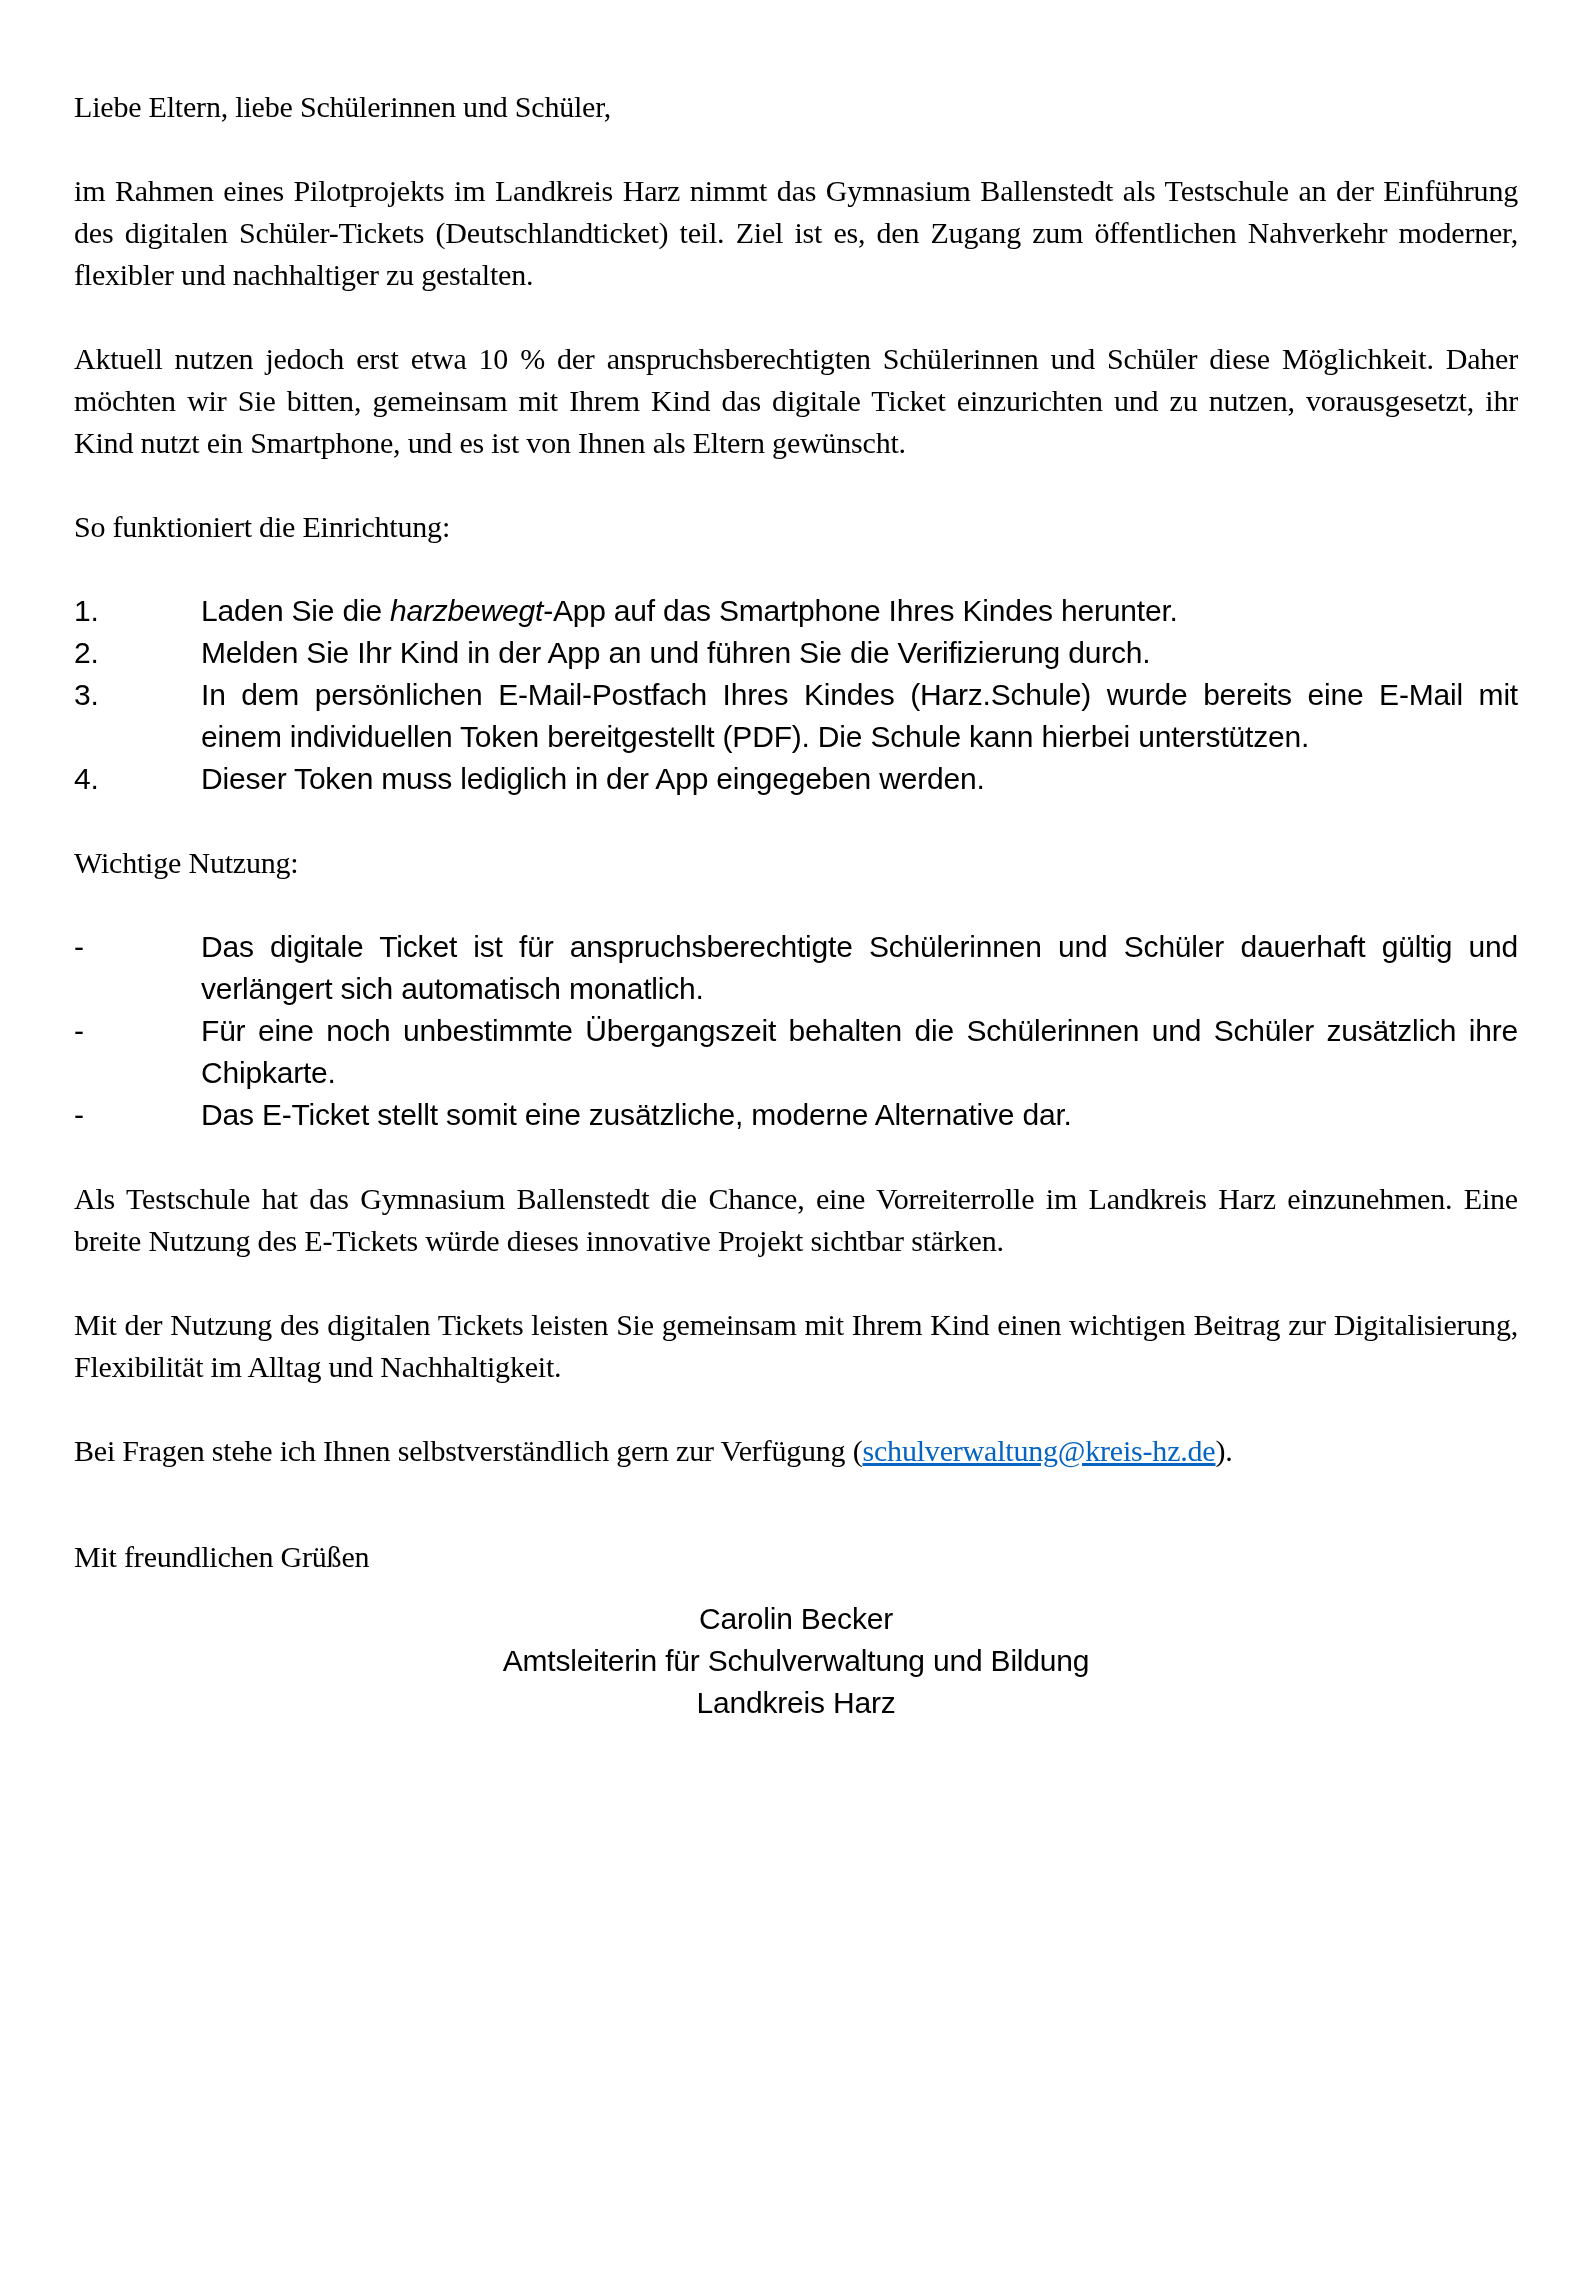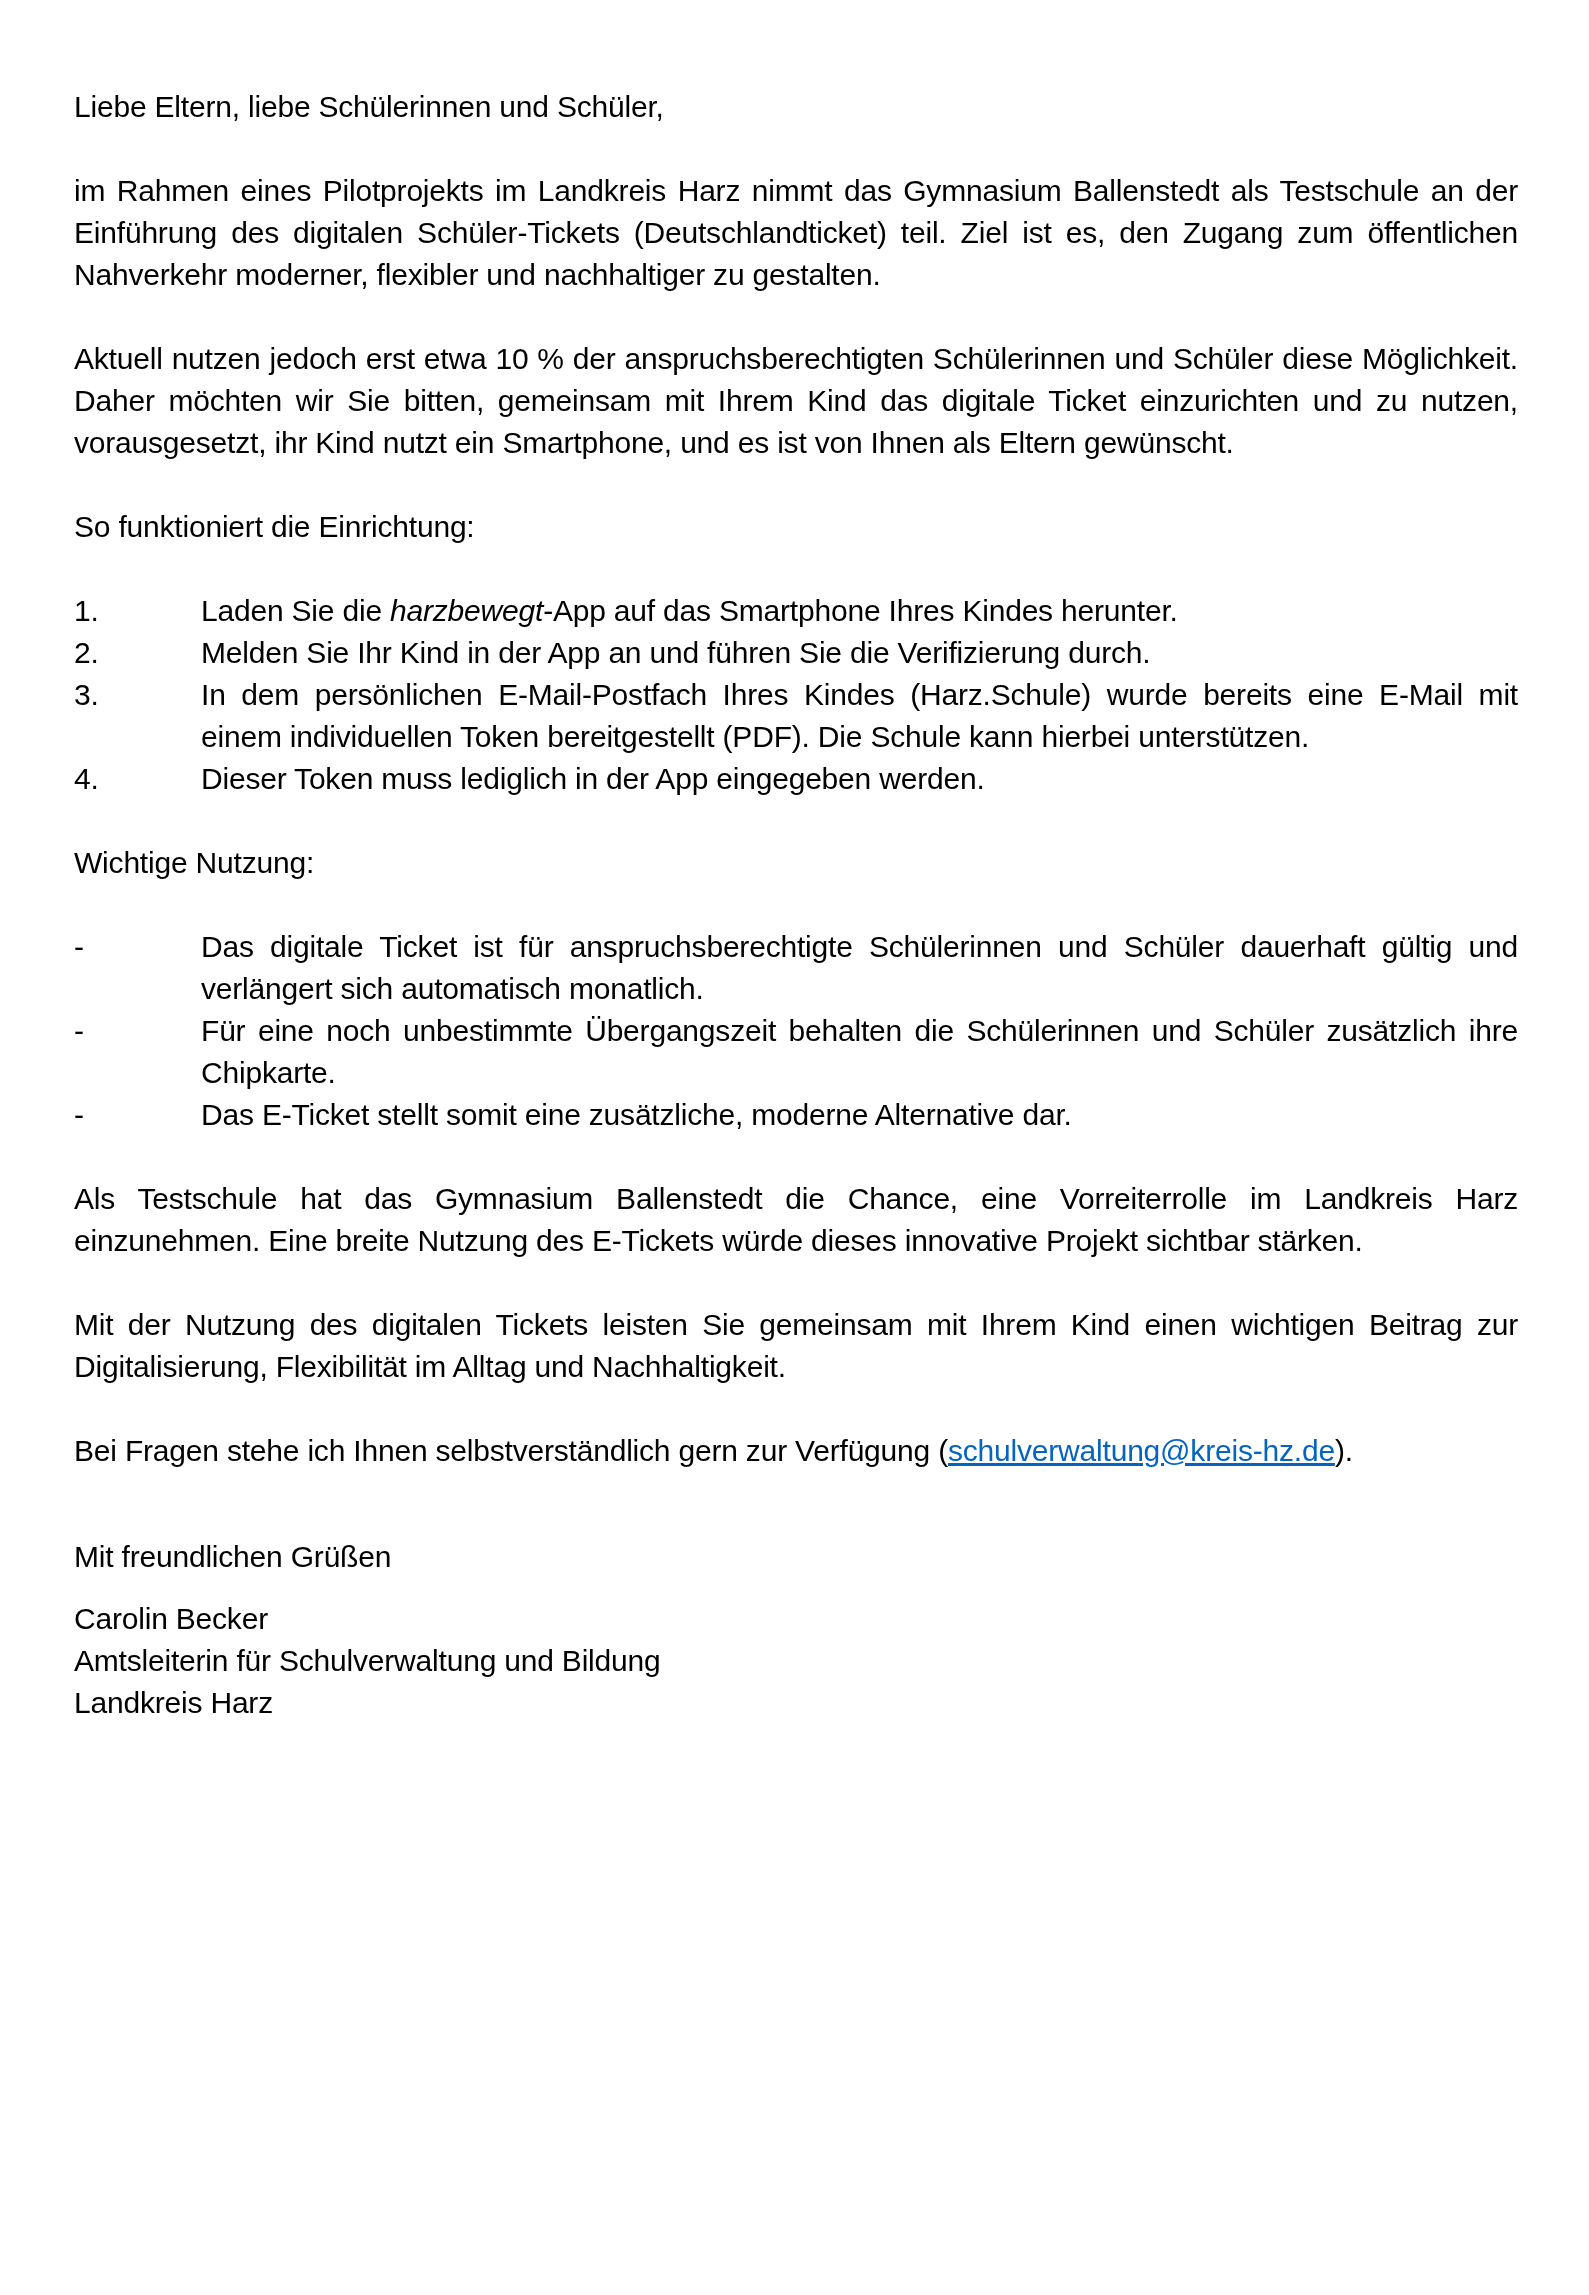--- a/index.html
+++ b/index.html
@@ -17,20 +17,21 @@
     font-size: 30px;
     line-height: 42px;
     letter-spacing: -0.2px;
     box-sizing: border-box;
     padding: 86px 71px 0 74px;
     overflow: hidden;
   }
   .para {
     margin: 0 0 42px 0;
     text-align: justify;
+    font-family: Liberation Serif, serif;
   }
   .para.left {
     text-align: left;
   }
   .list {
     margin: 0 0 42px 0;
   }
   .list-row {
     display: flex;
     align-items: flex-start;
@@ -52,21 +53,21 @@
     cursor: pointer;
   }
   .contact-para {
     margin-bottom: 64px;
   }
   .closing-para {
     margin-bottom: 20px;
   }
   .sig-line {
     margin: 0;
-    text-align: left;
+    text-align: center;
   }
 </style>
 </head>
 <body>
 
 <div class="page">
 
   <p class="para left">Liebe Eltern, liebe Schülerinnen und Schüler,</p>
 
   <p class="para">im Rahmen eines Pilotprojekts im Landkreis Harz nimmt das Gymnasium Ballenstedt als Testschule an der Einführung des digitalen Schüler-Tickets (Deutschlandticket) teil. Ziel ist es, den Zugang zum öffentlichen Nahverkehr moderner, flexibler und nachhaltiger zu gestalten.</p>

